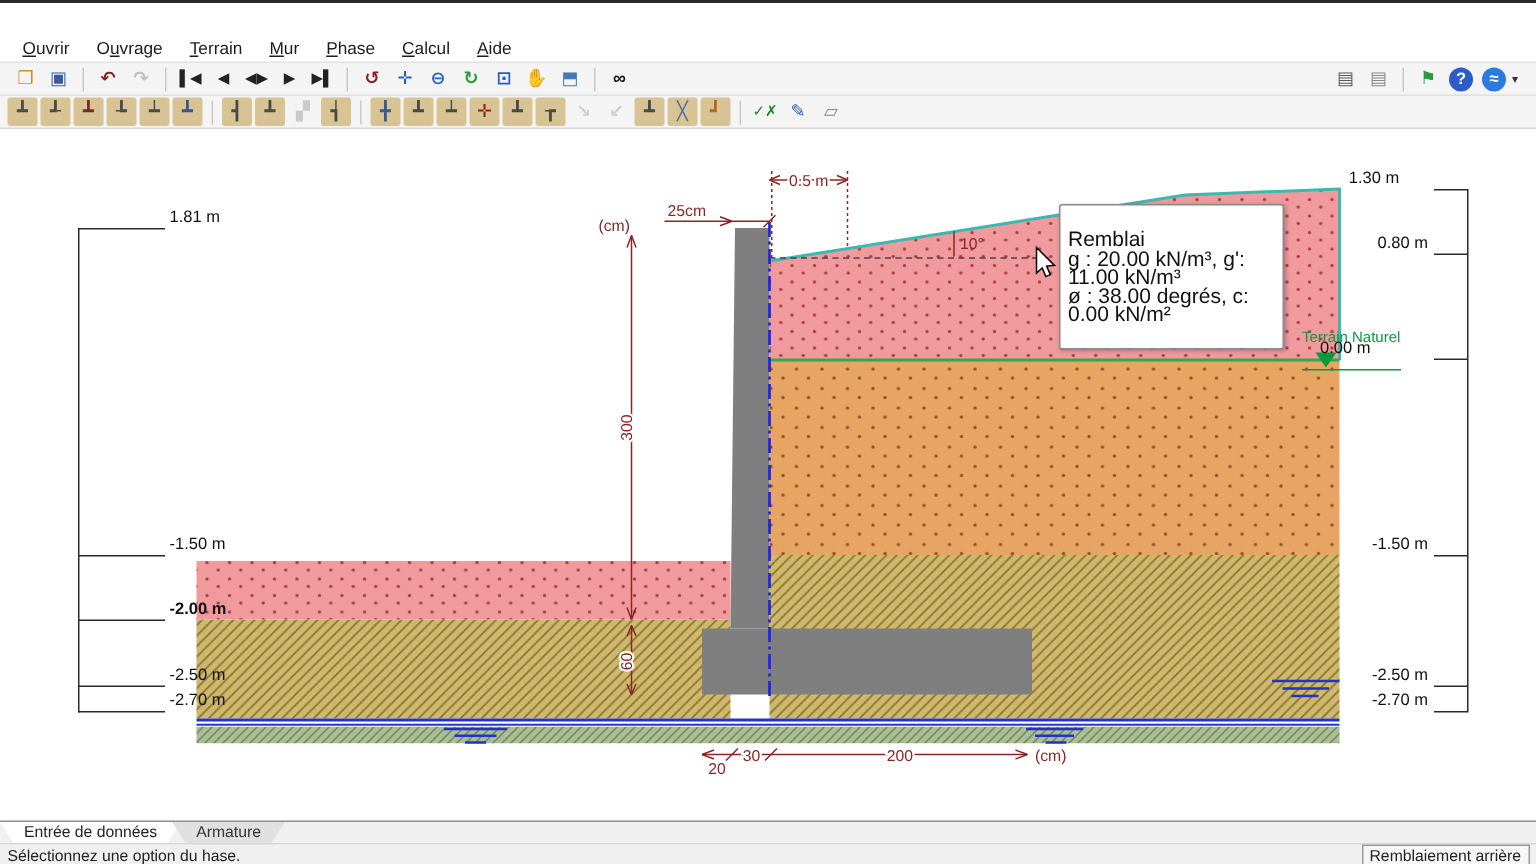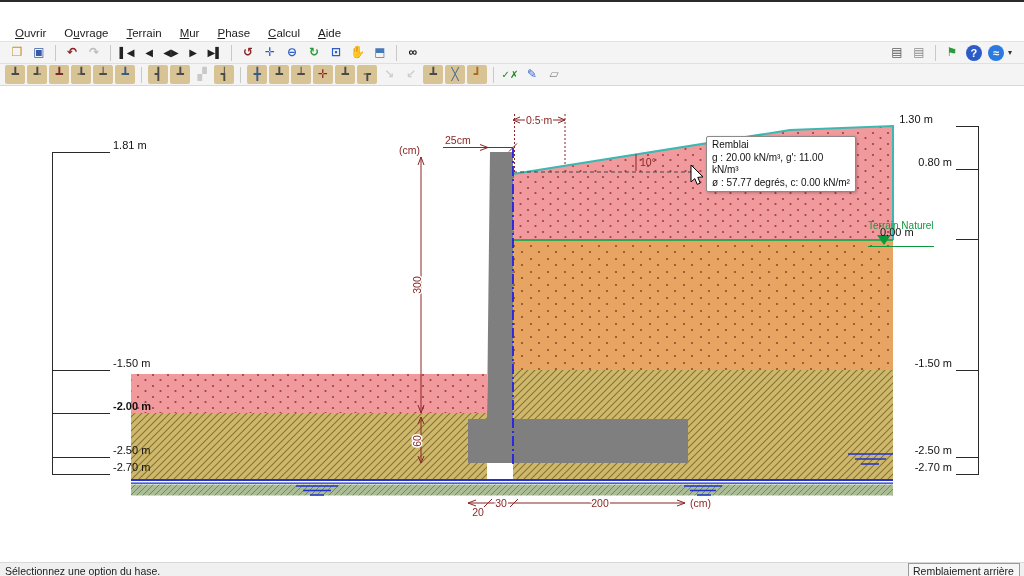--- a/index.html
+++ b/index.html
@@ -31,21 +31,21 @@
 
   
   #canvas{position:absolute;top:84px;left:0;width:1024px;height:461px;background:#ffffff;}
   #drawing{position:absolute;left:0;top:0;}
   .lvl-line{position:absolute;width:1px;background:#2a2a2a;}
   .lvl-tick{position:absolute;height:1px;background:#2a2a2a;}
   .lvl-label{position:absolute;font-size:11px;color:#111;height:13px;line-height:13px;}
   .lvl-label.b{font-weight:bold;}
 
   
-  #tooltip{position:absolute;left:706px;top:50px;width:150px;background:#ffffff;border:1px solid #8a8a8a;border-radius:2px;padding:2px 5px;font-size:10px;line-height:12.5px;color:#111;box-shadow:1px 1px 3px rgba(0,0,0,.25);}
+  #tooltip{position:absolute;left:706px;top:50px;width:150px;background:#ffffff;border:1px solid #8a8a8a;border-radius:2px;padding:16px 5px;font-size:14px;line-height:12.5px;color:#111;box-shadow:1px 1px 3px rgba(0,0,0,.25);}
 
   
   #terrain-label{position:absolute;left:868px;top:134px;font-size:10px;color:var(--terrain_green);border-bottom:1px solid var(--terrain_green);padding-bottom:15px;width:66px;}
 
   
   #tabbar{position:absolute;top:545px;left:0;right:0;height:15px;background:#f0f0f0;border-top:1px solid #909090;display:flex;align-items:stretch;padding-left:6px;}
   .tab{font-size:10.5px;line-height:14px;padding:0 16px;color:#222;clip-path:polygon(0 0,100% 0,calc(100% - 9px) 100%,9px 100%);margin-left:-6px;}
   .tab.active{background:#ffffff;}
   .tab.inactive{background:#e0e0e0;color:#333;}
 
@@ -259,22 +259,26 @@
         <div class="lvl-label" style="top: 358px; left: 880px; width: 72px; text-align: right;">-2.50 m</div>
         <div class="lvl-tick" style="left: 956px; width: 22px; top: 388px;"></div>
         <div class="lvl-label" style="top: 375px; left: 880px; width: 72px; text-align: right;">-2.70 m</div>
       </div>
 
     <div id="terrain-label">Terrain Naturel</div>
 
     <div id="tooltip">
       <div>Remblai</div>
       <div>g : 20.00 kN/m³, g': 11.00 kN/m³</div>
-      <div>ø : 57.77 degrés, c: 0.00 kN/m²</div>
+      <div>ø : 38.00 degrés, c: 0.00 kN/m²</div>
     </div>
   </div>
 
+  <div id="tabbar">
+      <div class="tab active">Entrée de données</div>
+      <div class="tab inactive">Armature</div>
+    </div>
 
   <div id="statusbar">
     <span id="status-message">Sélectionnez une option du hase.</span>
     <span id="status-context">Remblaiement arrière</span>
   </div>
 </div>
 
 </body></html>

